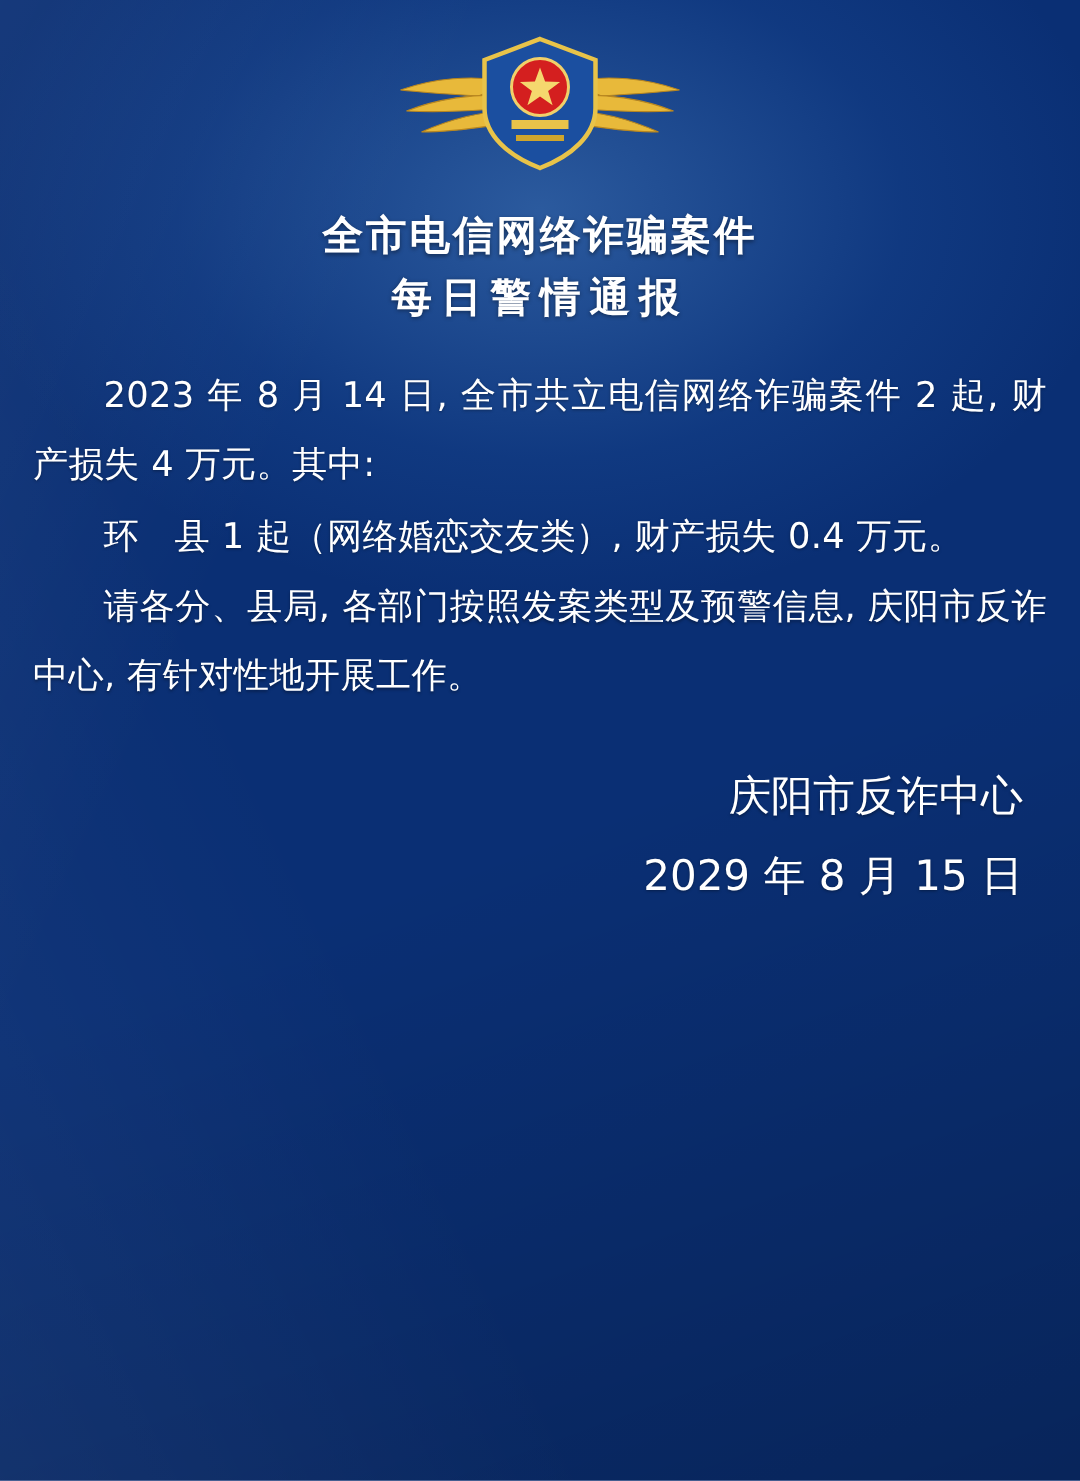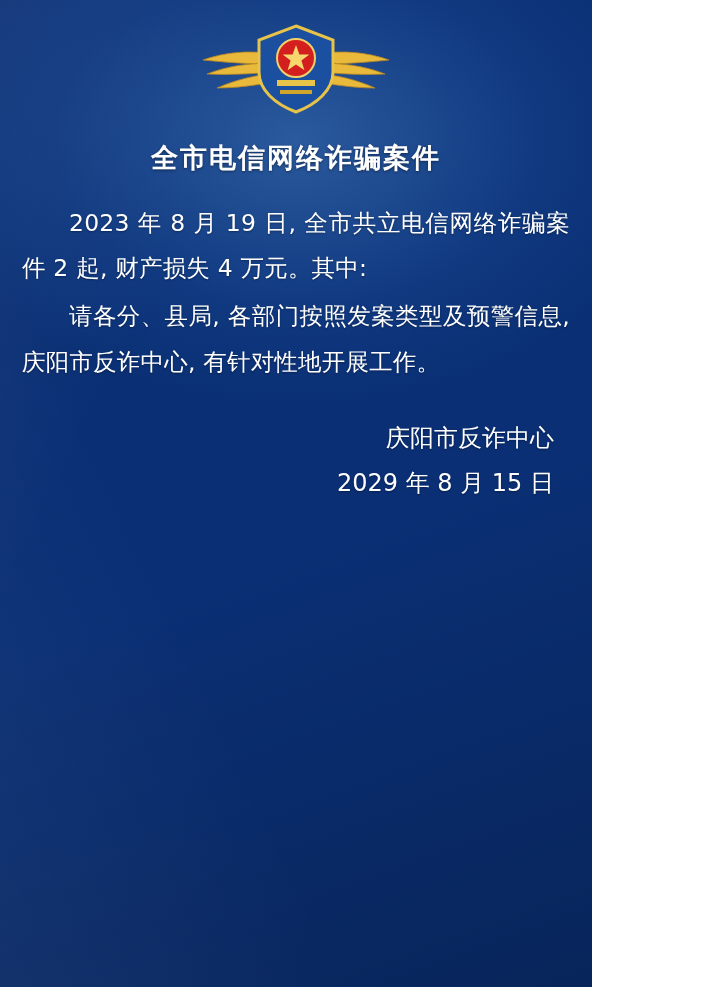--- a/index.html
+++ b/index.html
@@ -7,21 +7,21 @@
     padding: 0;
   }
   body {
     width: 720px;
     height: 987px;
     overflow: hidden;
     font-family: "Liberation Sans", sans-serif;
   }
   .poster {
     position: relative;
-    width: 592px;
+    width: 720px;
     height: 987px;
     box-sizing: border-box;
     background:
       radial-gradient(ellipse 620px 420px at 50% 6%, rgba(80,150,230,0.55) 0%, rgba(30,80,170,0.28) 45%, rgba(10,40,110,0.0) 75%),
       linear-gradient(160deg, #11408f 0%, #0e3a86 18%, #0b3279 42%, #0a2c6e 62%, #082köln 62%, #07255f 82%, #061f52 100%);
       background-color: #0a2f74;
     overflow: hidden;
   }
   .bg-diagonals {
     position: absolute;
@@ -83,21 +83,21 @@
   .para {
     text-indent: 2em;
     margin: 0 0 2px 0;
   }
 
   .signature {
     position: relative;
     margin: 30px 38px 0 0;
     color: #ffffff;
     font-family: "DejaVu Sans", "Liberation Sans", sans-serif;
-    font-size: 24px;
+    font-size: 28px;
     line-height: 1.9;
     text-align: right;
     text-shadow: 0 1px 2px rgba(0,0,0,0.35);
   }
 </style>
 </head>
 <body>
 
 <div class="poster">
   <div class="bg-glow"></div>
@@ -125,24 +125,26 @@
       <circle cx="115" cy="44" r="19" fill="#d41f1f" stroke="#f0d06a" stroke-width="2"></circle>
       <path d="M115 31 L118.4 40.4 L128.4 40.6 L120.4 46.6 L123.4 56.2 L115 50.4 L106.6 56.2 L109.6 46.6 L101.6 40.6 L111.6 40.4 Z" fill="#f5d76e"></path>
 
       <path d="M96 66 L134 66 L134 72 L96 72 Z" fill="#e8c349"></path>
       <path d="M99 76 L131 76 L131 80 L99 80 Z" fill="#cfa52c"></path>
     </svg>
   </div>
 
   <div class="title-block">
     <div class="title-line1">全市电信网络诈骗案件</div>
+    <div class="title-line2">每日警情通报</div>
   </div>
 
   <div class="body-text">
-    <p class="para">2023 年 8 月 19 日, 全市共立电信网络诈骗案件 2 起, 财产损失 4 万元。其中:</p>
+    <p class="para">2023 年 8 月 14 日, 全市共立电信网络诈骗案件 2 起, 财产损失 4 万元。其中:</p>
+    <p class="para">环　县 1 起（网络婚恋交友类）, 财产损失 0.4 万元。</p>
     <p class="para">请各分、县局, 各部门按照发案类型及预警信息, 庆阳市反诈中心, 有针对性地开展工作。</p>
   </div>
 
   <div class="signature">
     <div>庆阳市反诈中心</div>
     <div>2029 年 8 月 15 日</div>
   </div>
 </div>
 
 </body></html>

